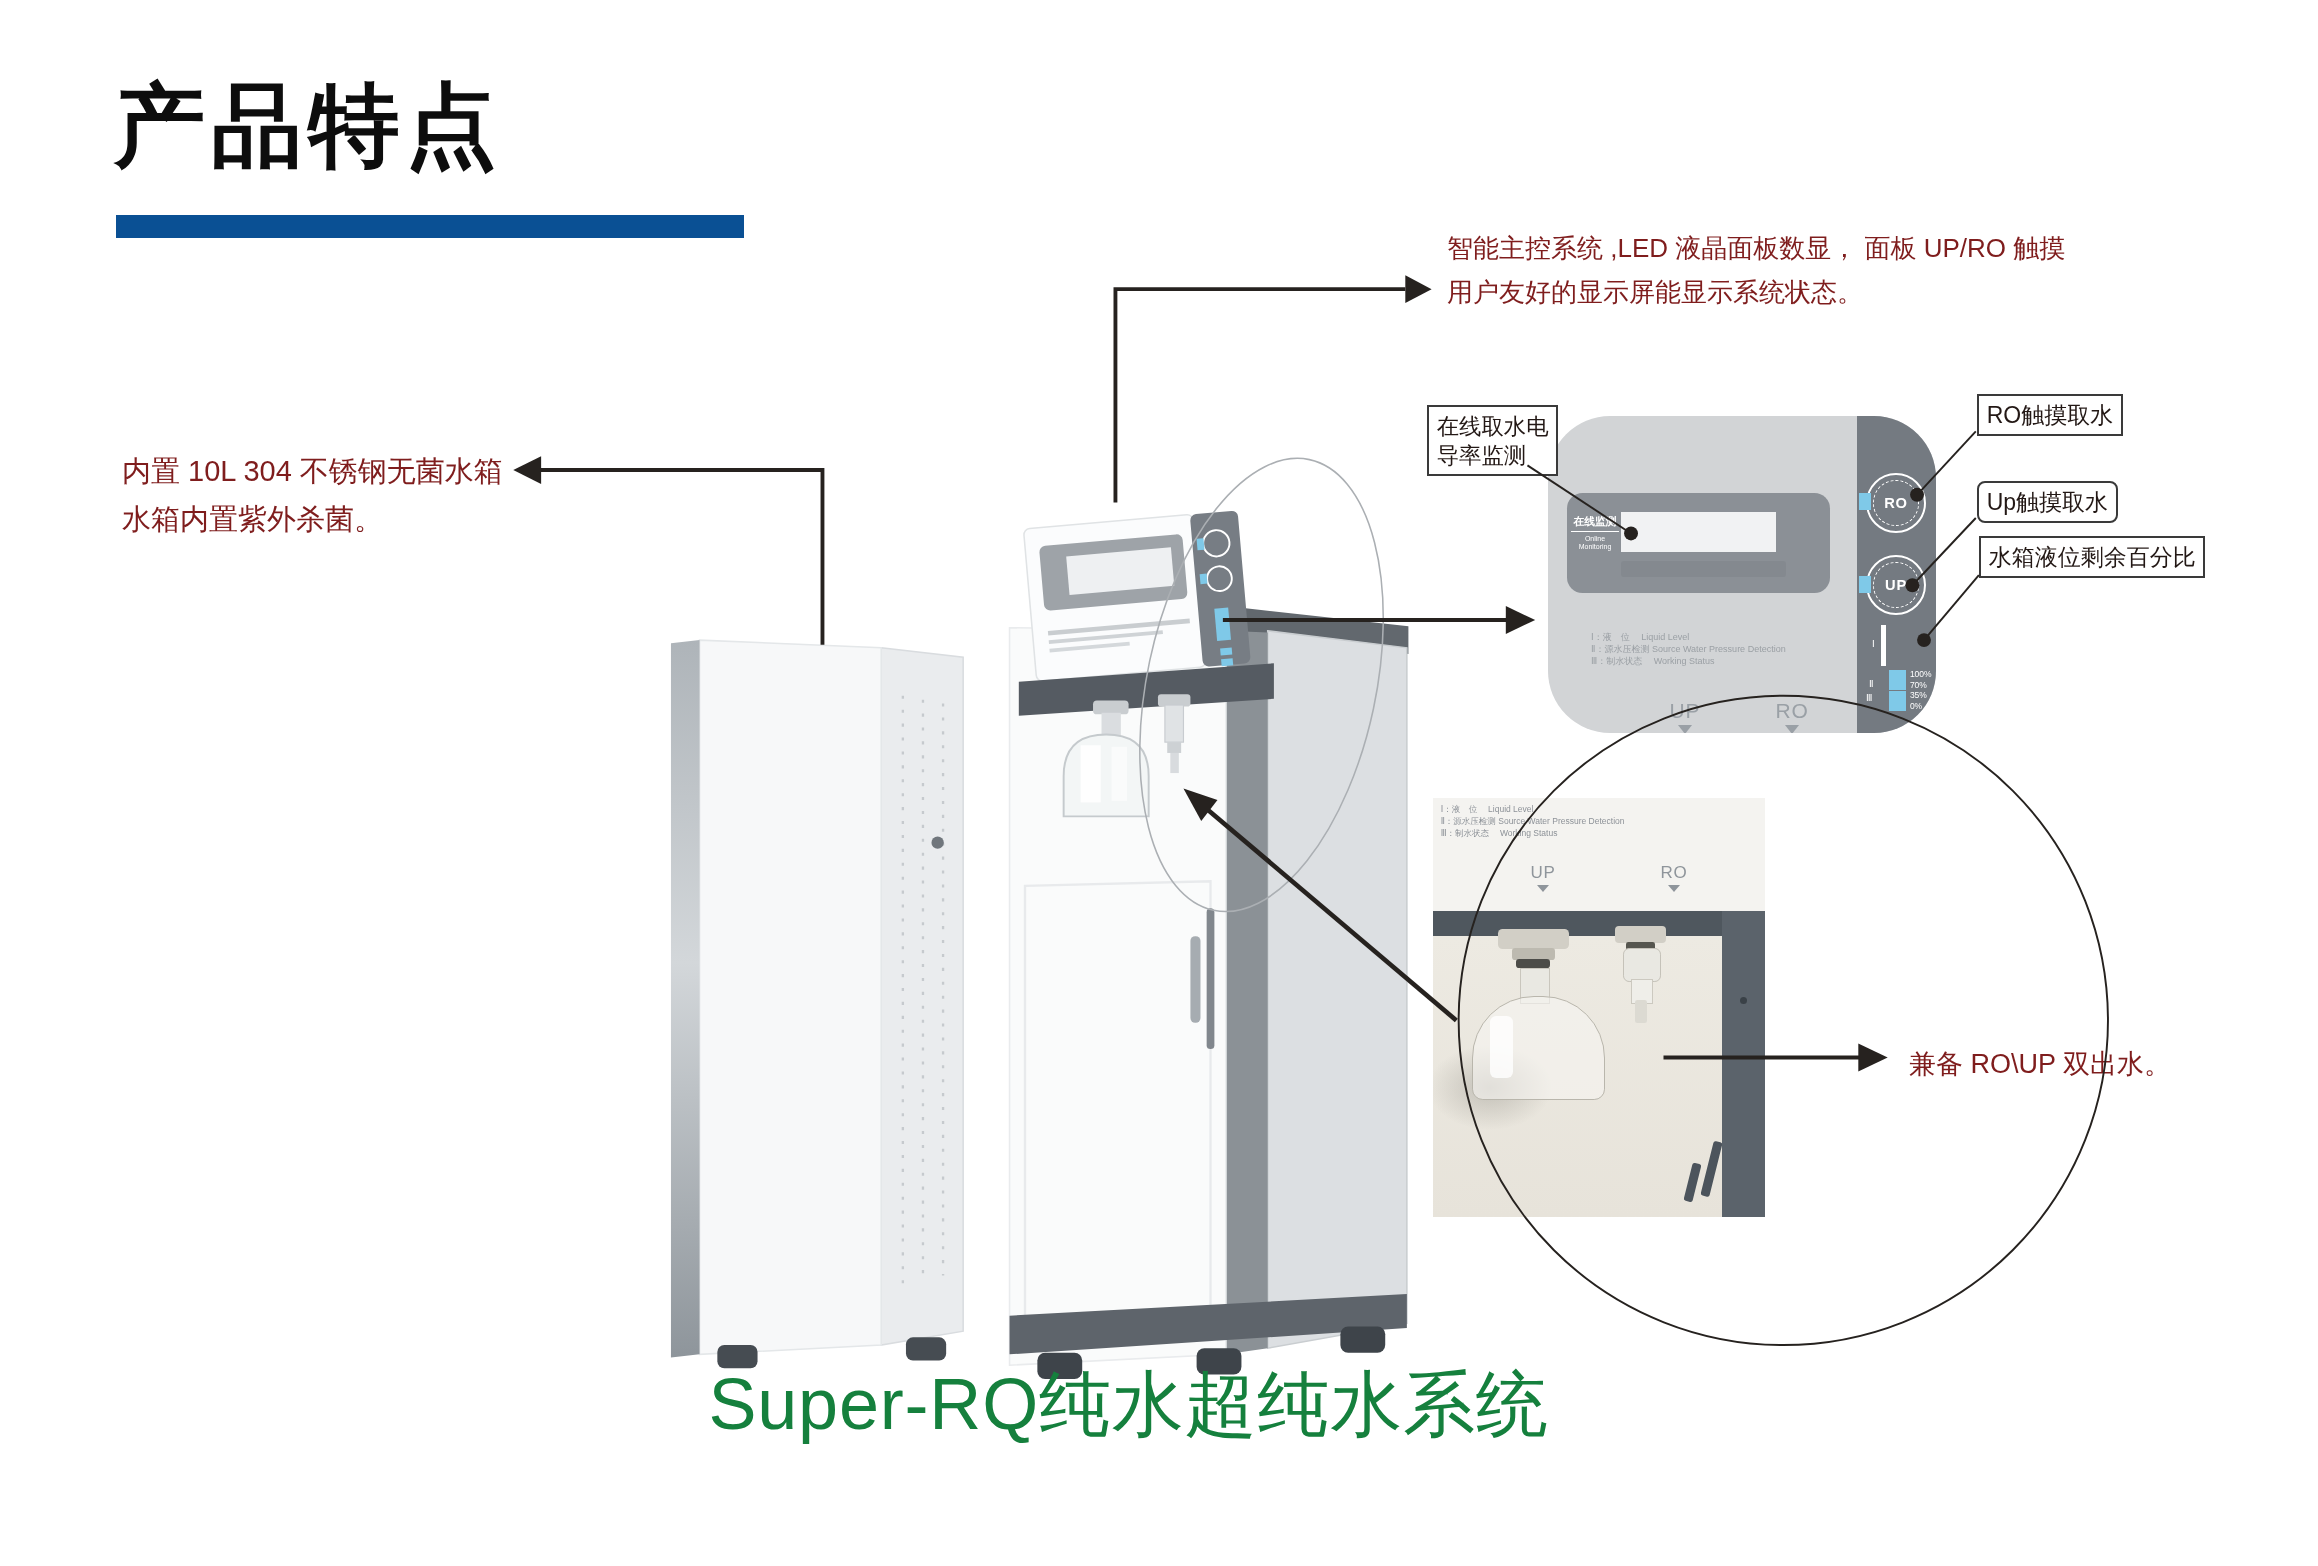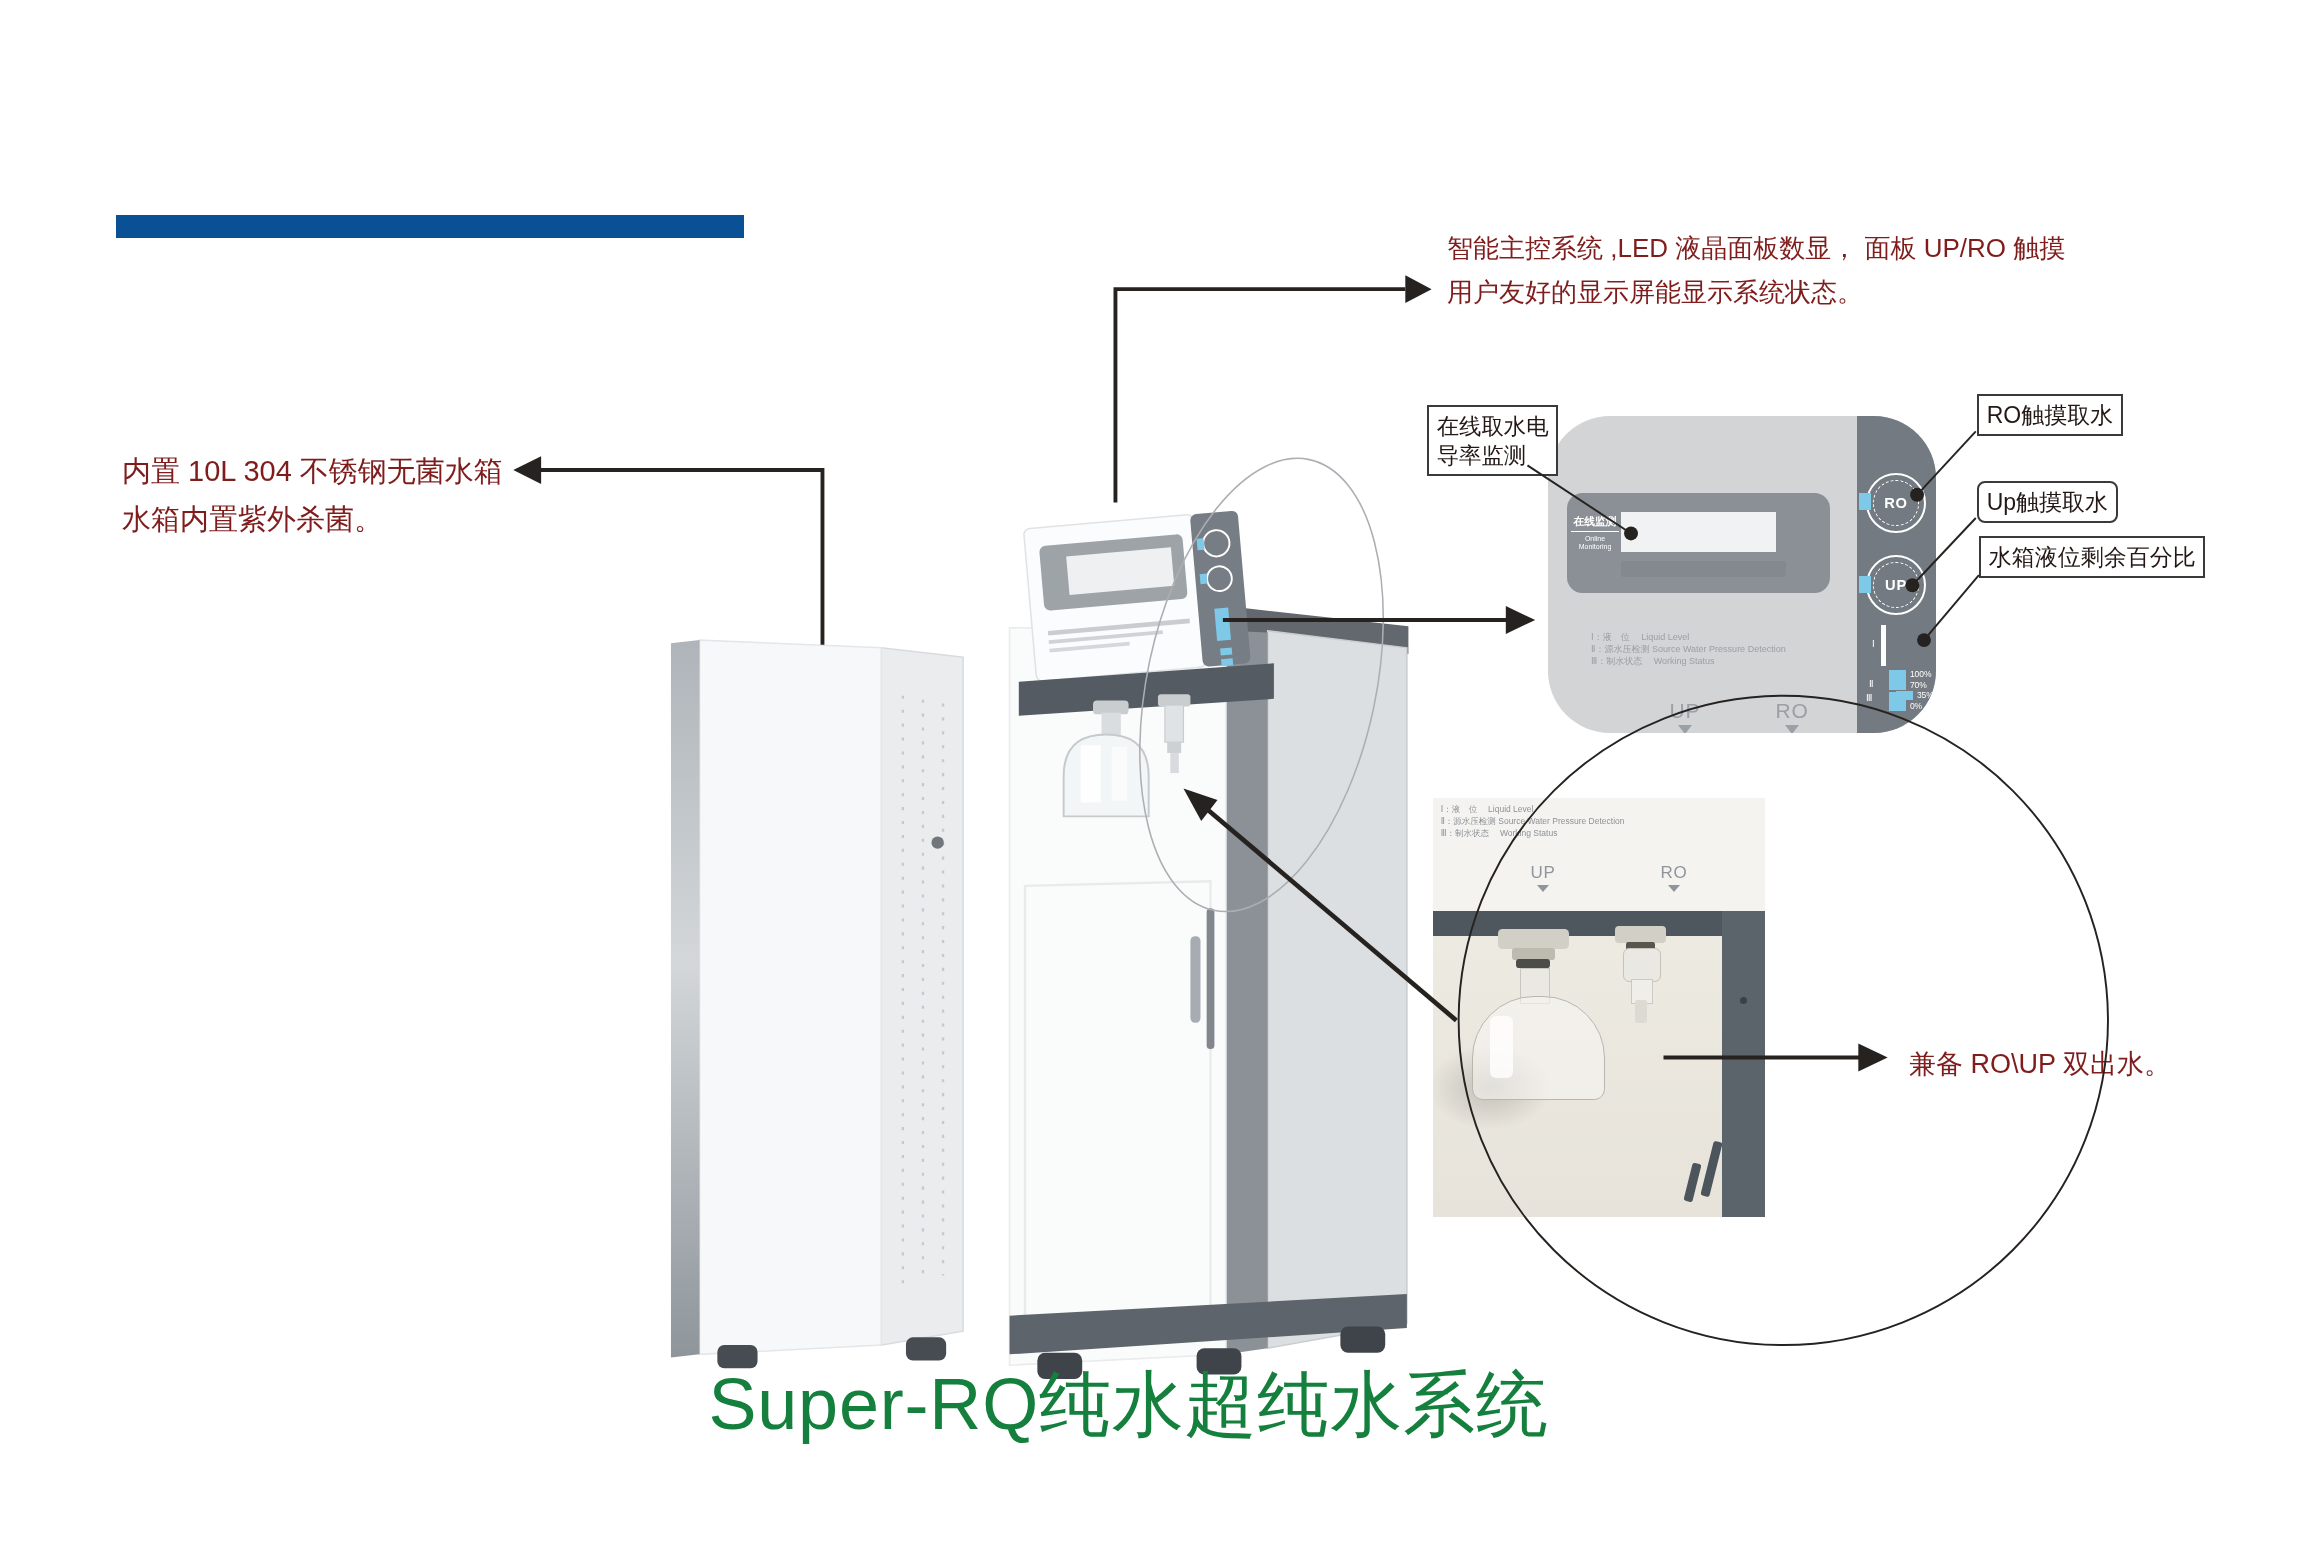--- a/index.html
+++ b/index.html
@@ -113,20 +113,21 @@
     <g>
       <rect x="1498" y="898" width="42" height="16" rx="4" fill="#c9cdd0"></rect>
       <rect x="1507" y="912" width="24" height="48" fill="#e0e3e5" stroke="#c8ccd0" stroke-width="1.5"></rect>
       <rect x="1510" y="960" width="18" height="14" fill="#cdd1d4"></rect>
       <rect x="1514" y="974" width="11" height="26" fill="#d8dbde"></rect>
     </g>
 
     <ellipse cx="1632" cy="886" rx="148" ry="298" transform="rotate(12 1632 886)" fill="none" stroke="#abafb3" stroke-width="2"></ellipse>
   </svg>
 
+  <div class="abs nowrap" id="page-title">产品特点</div>
   <div class="abs" id="title-bar" style="background:#0a5094;"></div>
 
   <div class="abs feat" style="left:1447px;top:226px;z-index:4;">
     <div class="nowrap">智能主控系统 ,LED 液晶面板数显， 面板 UP/RO 触摸</div>
     <div class="nowrap">用户友好的显示屏能显示系统状态。</div>
   </div>
 
   <div class="abs feat" style="left:122px;top:447px;line-height:48px;font-size:29px;z-index:4;">
     <div class="nowrap">内置 10L 304 不锈钢无菌水箱</div>
     <div class="nowrap">水箱内置紫外杀菌。</div>
@@ -182,21 +183,21 @@
     <div class="abs" style="left:333px;top:209px;width:4.6px;height:41px;background:#fff;"></div>
     <div class="num-lbl" style="left:324px;top:223px;">Ⅰ</div>
     <div class="scale-row" style="top:209px;">
       <div class="sq"></div>
         <div class="v">100%</div>
       </div>
     <div class="scale-row" style="top:220px;">
       <div class="sq"></div>
         <div class="v">70%</div>
       </div>
-    <div class="scale-row" style="top:230px;padding-left:7px;">
+    <div class="scale-row" style="top:230px;">
       <div class="sq"></div>
         <div class="v">35%</div>
       </div>
     <div class="scale-row" style="top:241px;">
       <div class="sq"></div>
         <div class="v">0%</div>
       </div>
 
     <div class="num-lbl" style="left:321px;top:263px;">Ⅱ</div>
     <div class="bluesq" style="left:341px;top:262px;width:17px;height:10px;"></div>

